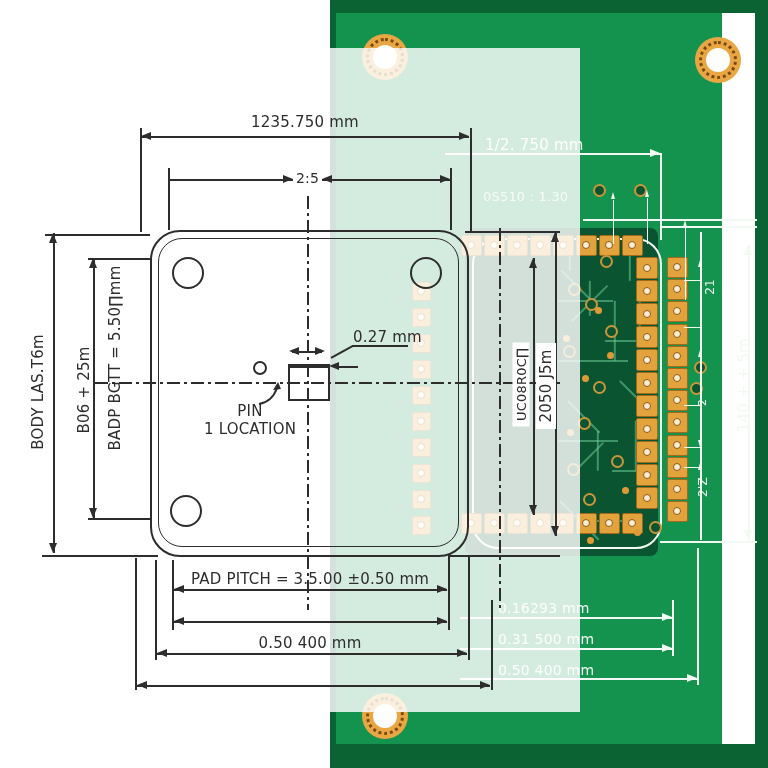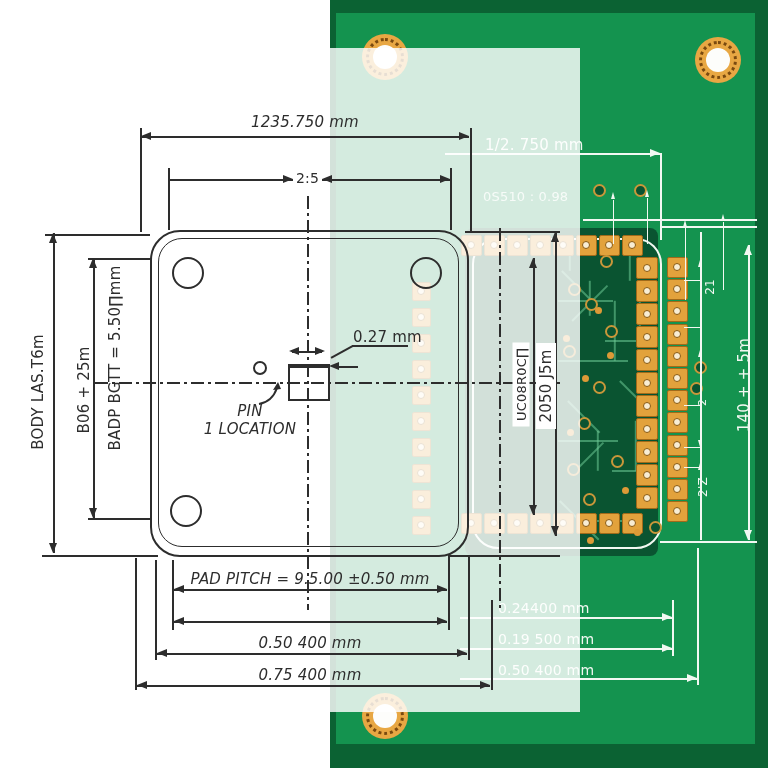--- a/index.html
+++ b/index.html
@@ -4,21 +4,21 @@
 <style>
   :root{
     --pcb:#14934f; --pcbdark:#0a5431; --pcbborder:#0b6233;
     --copper:#e2a23c; --copperb:#a06a1a; --wht:#f2f8f2;
     --ink:#2d2d2d; --trace:#6ecb96;
   }
   html,body{margin:0;padding:0;background:#fff;}
   #stage{position:relative;width:768px;height:768px;background:#ffffff;overflow:hidden;
          font-family:"DejaVu Sans",sans-serif;color:var(--ink);}
   
-  #pcb{position:absolute;left:330px;top:0;width:438px;height:768px;background:var(--pcb);z-index:1;}
+  #pcb{position:absolute;left:330px;top:0;width:392px;height:768px;background:var(--pcb);z-index:1;}
   .strip{position:absolute;background:var(--pcbborder);}
   .darkzone{position:absolute;background:var(--pcbdark);border-radius:8px;}
   .fp-outline{position:absolute;border:2.5px solid var(--wht);border-radius:26px;background:transparent;}
   .hole{position:absolute;width:46px;height:46px;border-radius:50%;background:#e8a743;}
   .hole::before{content:'';position:absolute;inset:4px;border-radius:50%;border:3px dotted #7a4a10;}
   .hole::after{content:'';position:absolute;inset:11px;border-radius:50%;background:#fdfdfb;}
   .pad{position:absolute;background:var(--copper);border:1.5px solid var(--copperb);border-radius:2px;}
   .pad::after{content:'';position:absolute;left:50%;top:50%;width:6px;height:6px;margin:-4px 0 0 -4px;
               border-radius:50%;background:#f8edd4;border:1px solid #8a5a10;}
   .via{position:absolute;width:9px;height:9px;border-radius:50%;background:var(--pcbdark);border:2.5px solid #c9973a;}
@@ -36,21 +36,21 @@
   .ar-l{border-top:4px solid transparent;border-bottom:4px solid transparent;border-right:10px solid var(--ink);}
   .ar-r{border-top:4px solid transparent;border-bottom:4px solid transparent;border-left:10px solid var(--ink);}
   .ar-u{border-left:4px solid transparent;border-right:4px solid transparent;border-bottom:10px solid var(--ink);}
   .ar-d{border-left:4px solid transparent;border-right:4px solid transparent;border-top:10px solid var(--ink);} .ar-r.w{border-left-color:var(--wht);}
   .ar-u.w{border-bottom-color:var(--wht);} .ar-d.w{border-top-color:var(--wht);}
   .sm.ar-u{border-left-width:2.5px;border-right-width:2.5px;border-bottom-width:7px;}
   .sm.ar-d{border-left-width:2.5px;border-right-width:2.5px;border-top-width:7px;}
   
   .lbl{position:absolute;font-size:15px;letter-spacing:.2px;white-space:nowrap;color:var(--ink);}
   .lbl.w{color:var(--wht);}
-  .ctr{text-align:center;white-space:normal;font-style:italic;}
+  .ctr{text-align:center;white-space:normal;}
   .vwrap{position:absolute;width:220px;text-align:center;transform:rotate(-90deg);font-size:15px;
          letter-spacing:.2px;white-space:nowrap;color:var(--ink);}
   .vwrap.w{color:var(--wht);}
   .vwrap .pill{background:#ffffff;padding:1px 6px;}
   
   .rrect{position:absolute;border:2.5px solid var(--ink);border-radius:30px;}
   .circ{position:absolute;border:2.5px solid var(--ink);border-radius:50%;}
   #overlay{position:absolute;left:330px;top:48px;width:250px;height:664px;
            background:rgba(255,255,255,0.82);z-index:2;}
   #draw{position:absolute;inset:0;z-index:3;}
@@ -168,30 +168,30 @@
         <div class="dot" style="left: 265px; top: 307px;"></div>
         <div class="dot" style="left: 257px; top: 537px;"></div>
         <div class="dot" style="left: 304px; top: 529px;"></div>
       </div>
 
     <div class="hl w" style="left:115px;top:153px;width:215px;"></div>
     <div class="ar ar-r w" style="left:320px;top:149px;"></div>
     <div class="vl w" style="left:330px;top:153px;height:87px;"></div>
     <div class="hl w" style="left:253px;top:219px;width:174px;"></div>
     <div class="lbl w" style="left:155px;top:136px;">1/2. 750 mm</div>
-    <div class="lbl w" style="left:153px;top:189px;font-size:13px;opacity:.85;">0S510 : 0.98</div>
+    <div class="lbl w" style="left:153px;top:189px;font-size:13px;opacity:.85;">0S510 : 1.30</div>
 
     <div class="hl w" style="left:130px;top:617px;width:212px;"></div>
     <div class="ar ar-r w" style="left:332px;top:613px;"></div>
     <div class="hl w" style="left:130px;top:648px;width:212px;"></div>
     <div class="ar ar-r w" style="left:332px;top:644px;"></div>
     <div class="hl w" style="left:130px;top:678px;width:237px;"></div>
     <div class="ar ar-r w" style="left:357px;top:674px;"></div>
-    <div class="lbl w" style="left:168px;top:600px;font-size:14px;">0.24400 mm</div>
-    <div class="lbl w" style="left:168px;top:631px;font-size:14px;">0.19 500 mm</div>
+    <div class="lbl w" style="left:168px;top:600px;font-size:14px;">0.16293 mm</div>
+    <div class="lbl w" style="left:168px;top:631px;font-size:14px;">0.31 500 mm</div>
     <div class="lbl w" style="left:168px;top:662px;font-size:14px;">0.50 400 mm</div>
     <div class="vl w" style="left:342px;top:600px;height:56px;"></div>
     <div class="vl w" style="left:367px;top:548px;height:137px;"></div>
 
     <div class="vl w" style="left:370px;top:232px;height:308px;"></div>
     <div class="hl w" style="left:330px;top:226px;width:97px;"></div>
     <div class="hl w" style="left:330px;top:541px;width:97px;"></div>
     <div class="vl w" style="left:418px;top:245px;height:295px;"></div>
     <div class="ar ar-u w" style="left:414px;top:245px;"></div>
     <div class="ar ar-d w" style="left:414px;top:530px;"></div>
@@ -306,17 +306,16 @@
     <div class="ar ar-r" style="left:437px;top:585px;"></div>
     <div class="hl" style="left:174px;top:621px;width:273px;"></div>
     <div class="ar ar-l" style="left:174px;top:617px;"></div>
     <div class="ar ar-r" style="left:437px;top:617px;"></div>
     <div class="hl" style="left:157px;top:653px;width:310px;"></div>
     <div class="ar ar-l" style="left:157px;top:649px;"></div>
     <div class="ar ar-r" style="left:457px;top:649px;"></div>
     <div class="hl" style="left:137px;top:685px;width:353px;"></div>
     <div class="ar ar-l" style="left:137px;top:681px;"></div>
     <div class="ar ar-r" style="left:480px;top:681px;"></div>
-    <div class="lbl ctr" style="left:140px;top:570px;width:340px;">PAD PITCH = 9.5.00 ±0.50 mm</div>
+    <div class="lbl ctr" style="left:140px;top:570px;width:340px;">PAD PITCH = 3.5.00 ±0.50 mm</div>
     <div class="lbl ctr" style="left:140px;top:634px;width:340px;">0.50 400 mm</div>
-    <div class="lbl ctr" style="left:140px;top:666px;width:340px;">0.75 400 mm</div>
   </div>
 </div>
 
 </body></html>

